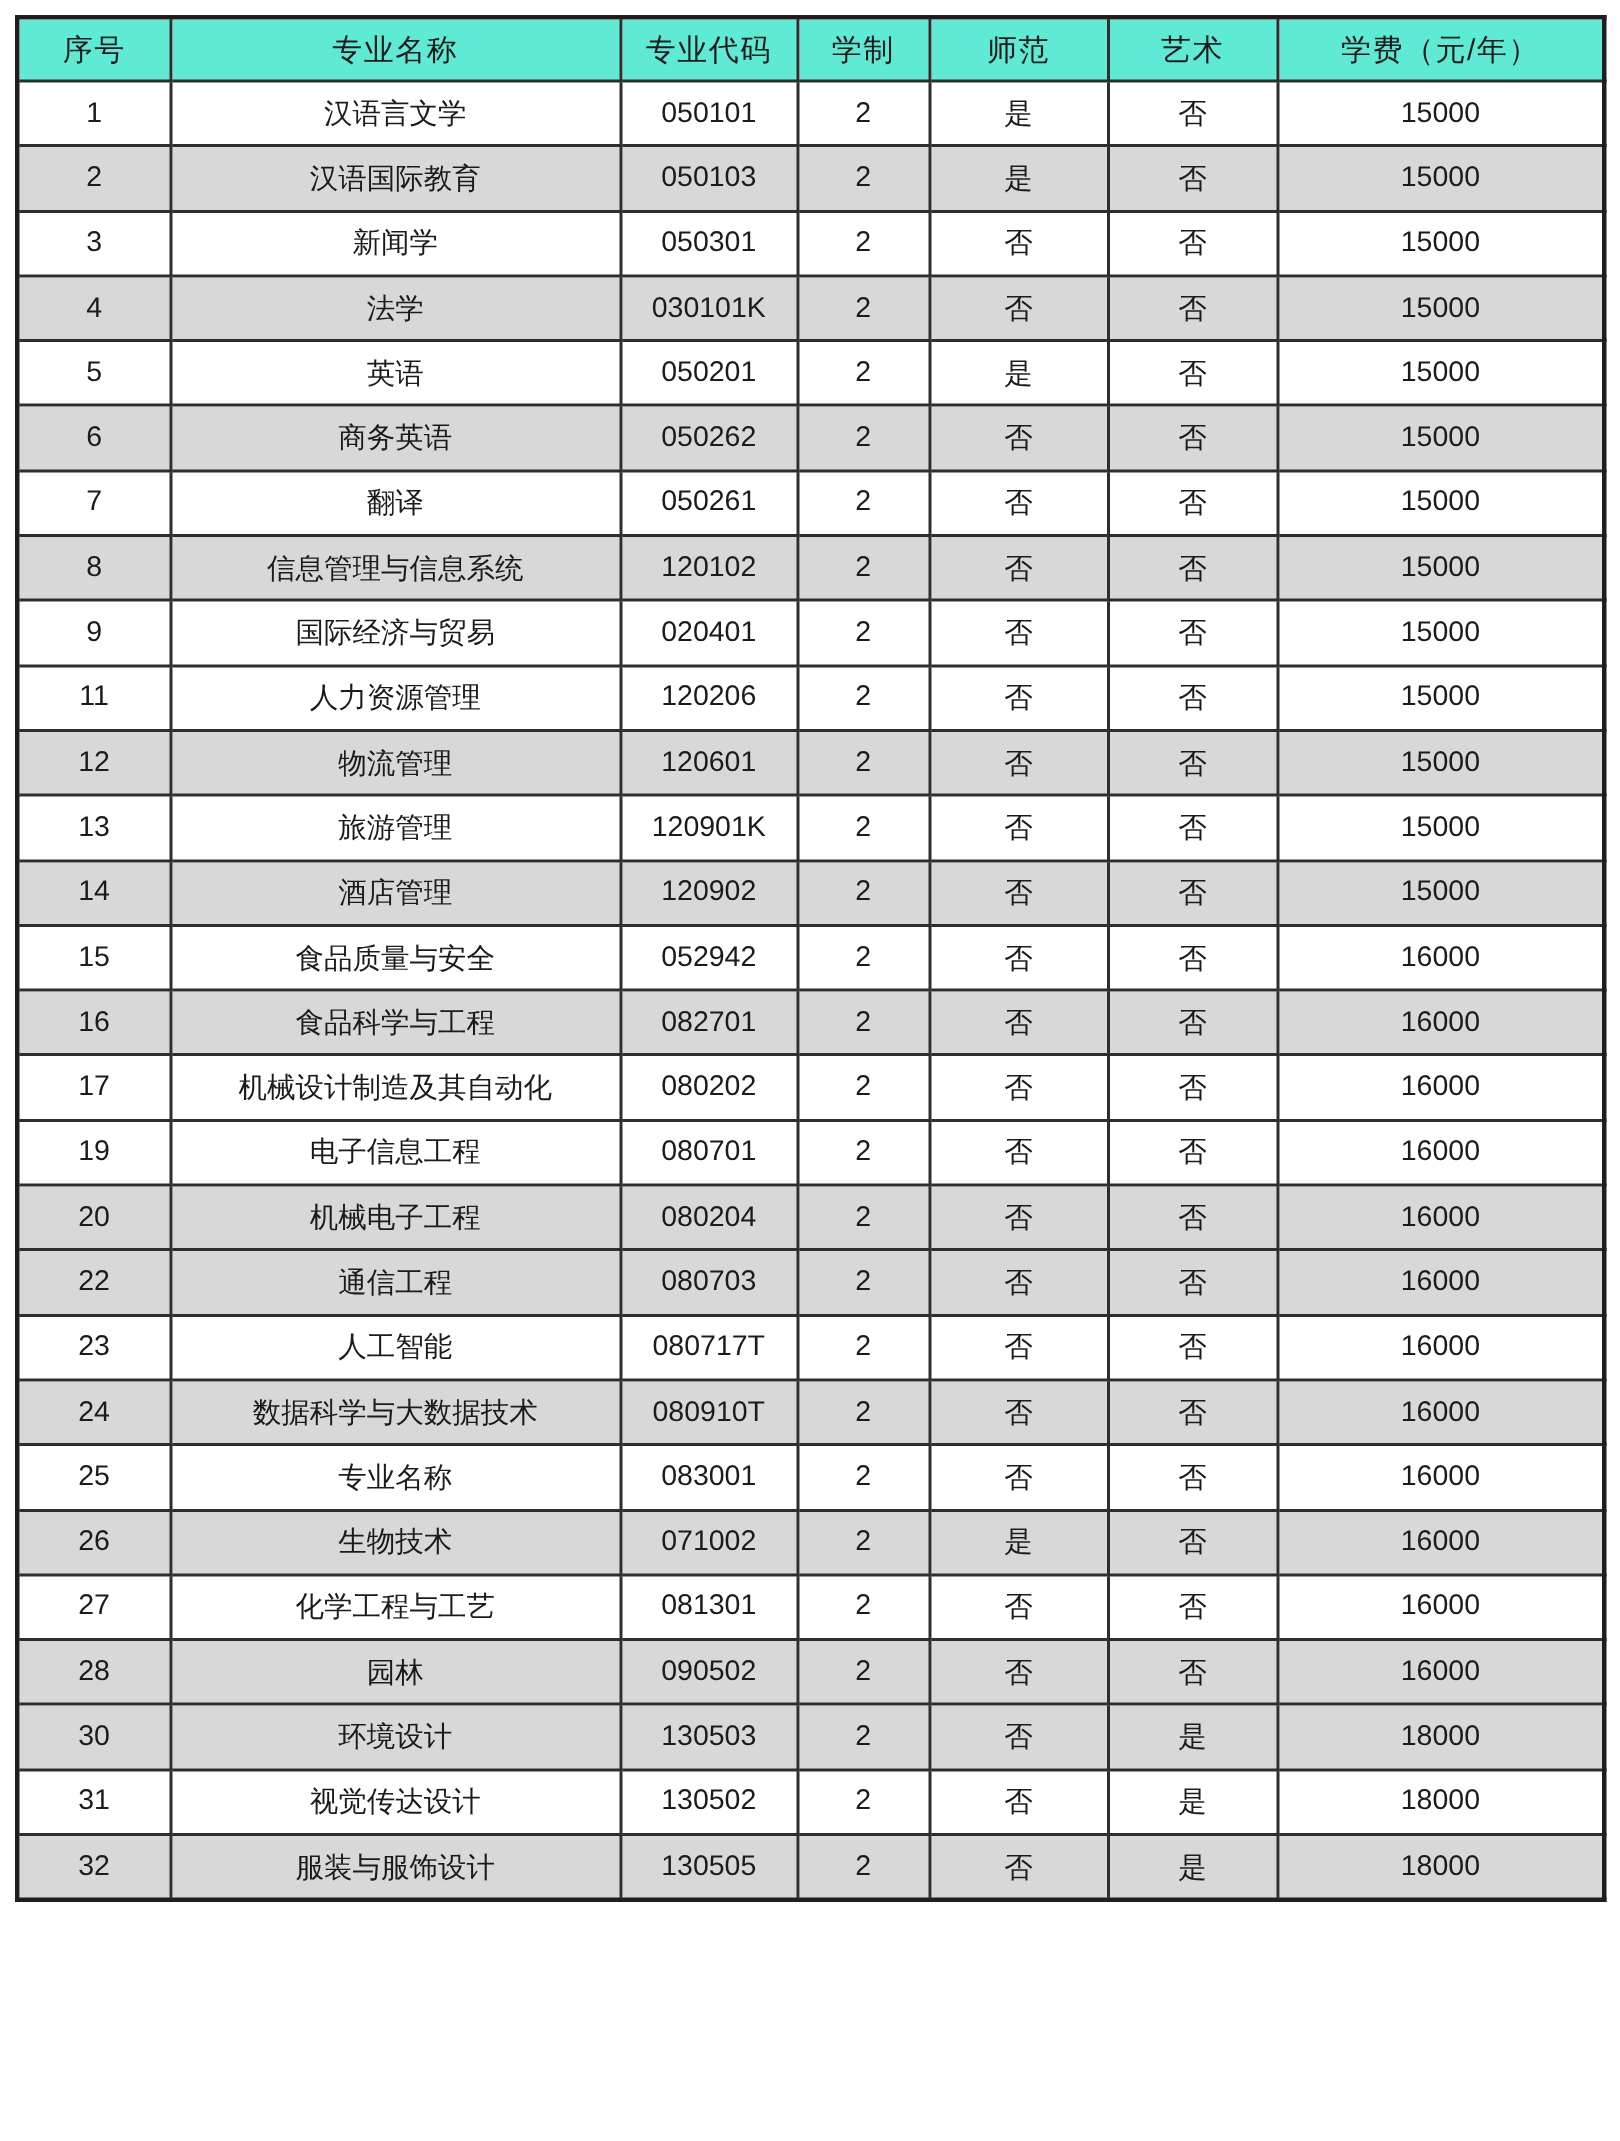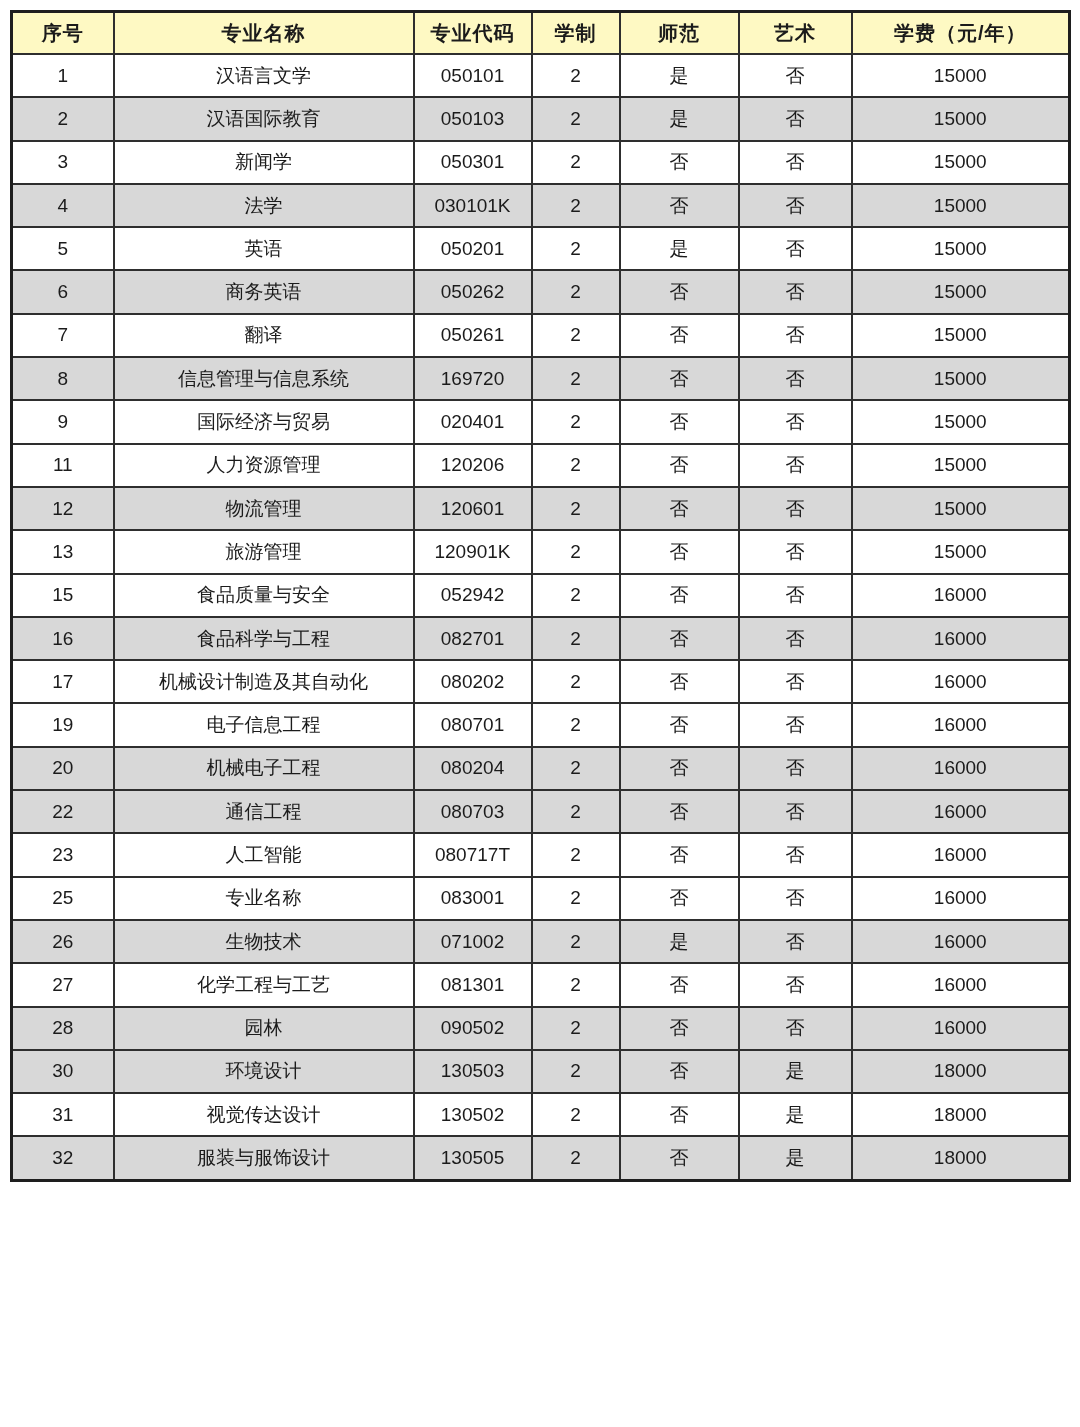--- a/index.html
+++ b/index.html
@@ -25,22 +25,22 @@
   table.majors td {
     border: 2px solid #2e2e2e;
     text-align: center;
     vertical-align: middle;
     padding: 0;
     overflow: hidden;
     white-space: nowrap;
     color: #1b1b1b;
   }
   table.majors thead th {
-    background: #fef9c3;
-    font-weight: bold;
+    background: #5eead4;
+    font-weight: normal;
     font-size: 20px;
     height: 40px;
     letter-spacing: 1px;
   }
   table.majors tbody td {
     background: #ffffff;
     font-size: 19px;
     height: 41.3px;
   }
   table.majors tbody tr.striped td {
@@ -132,21 +132,21 @@
           <td>翻译</td>
           <td>050261</td>
           <td>2</td>
           <td>否</td>
           <td>否</td>
           <td>15000</td>
         </tr>
         <tr class="striped">
           <td>8</td>
           <td>信息管理与信息系统</td>
-          <td>169720</td>
+          <td>120102</td>
           <td>2</td>
           <td>否</td>
           <td>否</td>
           <td>15000</td>
         </tr>
         <tr>
           <td>9</td>
           <td>国际经济与贸易</td>
           <td>020401</td>
           <td>2</td>
@@ -174,20 +174,29 @@
         </tr>
         <tr>
           <td>13</td>
           <td>旅游管理</td>
           <td>120901K</td>
           <td>2</td>
           <td>否</td>
           <td>否</td>
           <td>15000</td>
         </tr>
+        <tr class="striped">
+          <td>14</td>
+          <td>酒店管理</td>
+          <td>120902</td>
+          <td>2</td>
+          <td>否</td>
+          <td>否</td>
+          <td>15000</td>
+        </tr>
         <tr>
           <td>15</td>
           <td>食品质量与安全</td>
           <td>052942</td>
           <td>2</td>
           <td>否</td>
           <td>否</td>
           <td>16000</td>
         </tr>
         <tr class="striped">
@@ -232,20 +241,29 @@
           <td>080703</td>
           <td>2</td>
           <td>否</td>
           <td>否</td>
           <td>16000</td>
         </tr>
         <tr>
           <td>23</td>
           <td>人工智能</td>
           <td>080717T</td>
+          <td>2</td>
+          <td>否</td>
+          <td>否</td>
+          <td>16000</td>
+        </tr>
+        <tr class="striped">
+          <td>24</td>
+          <td>数据科学与大数据技术</td>
+          <td>080910T</td>
           <td>2</td>
           <td>否</td>
           <td>否</td>
           <td>16000</td>
         </tr>
         <tr>
           <td>25</td>
           <td>专业名称</td>
           <td>083001</td>
           <td>2</td>

